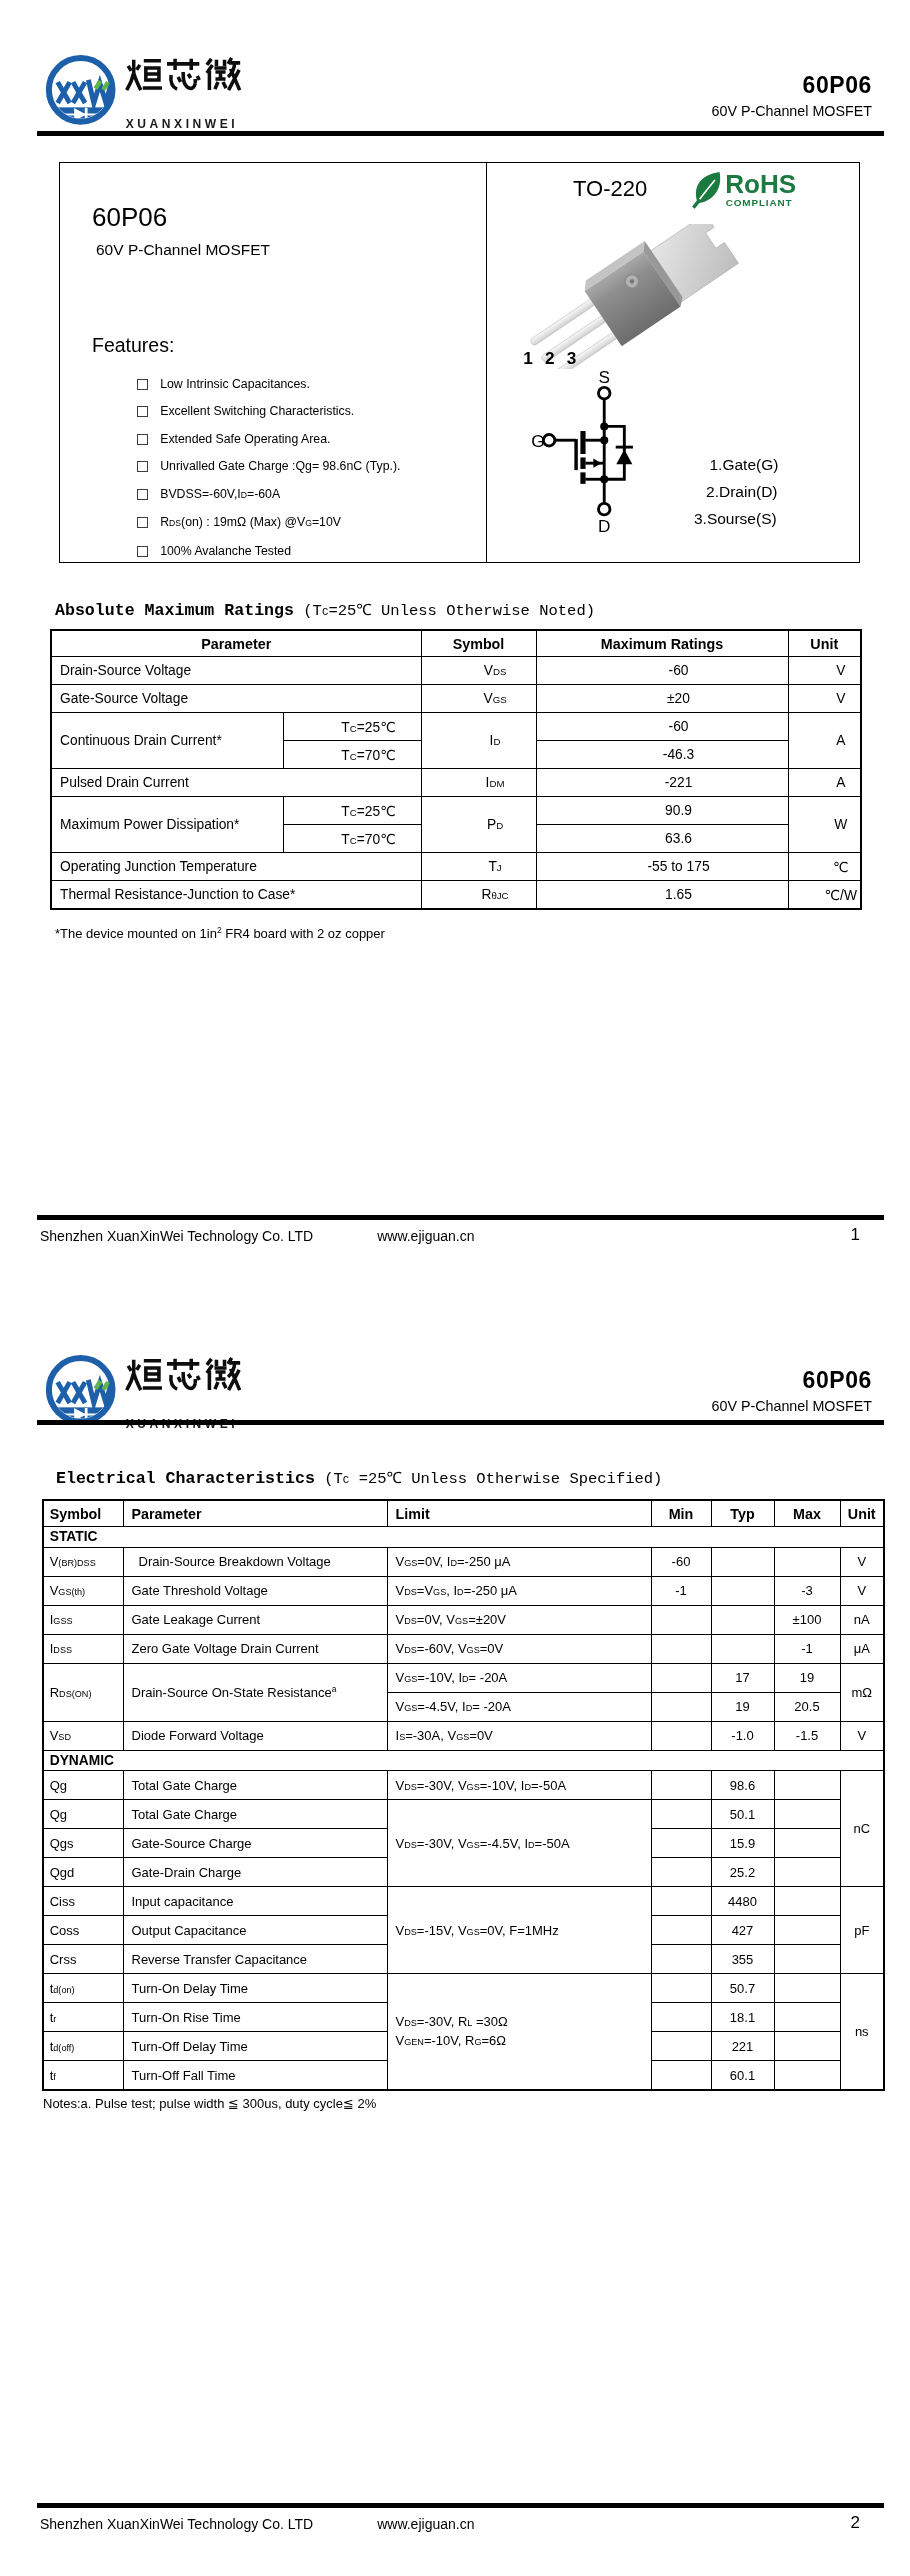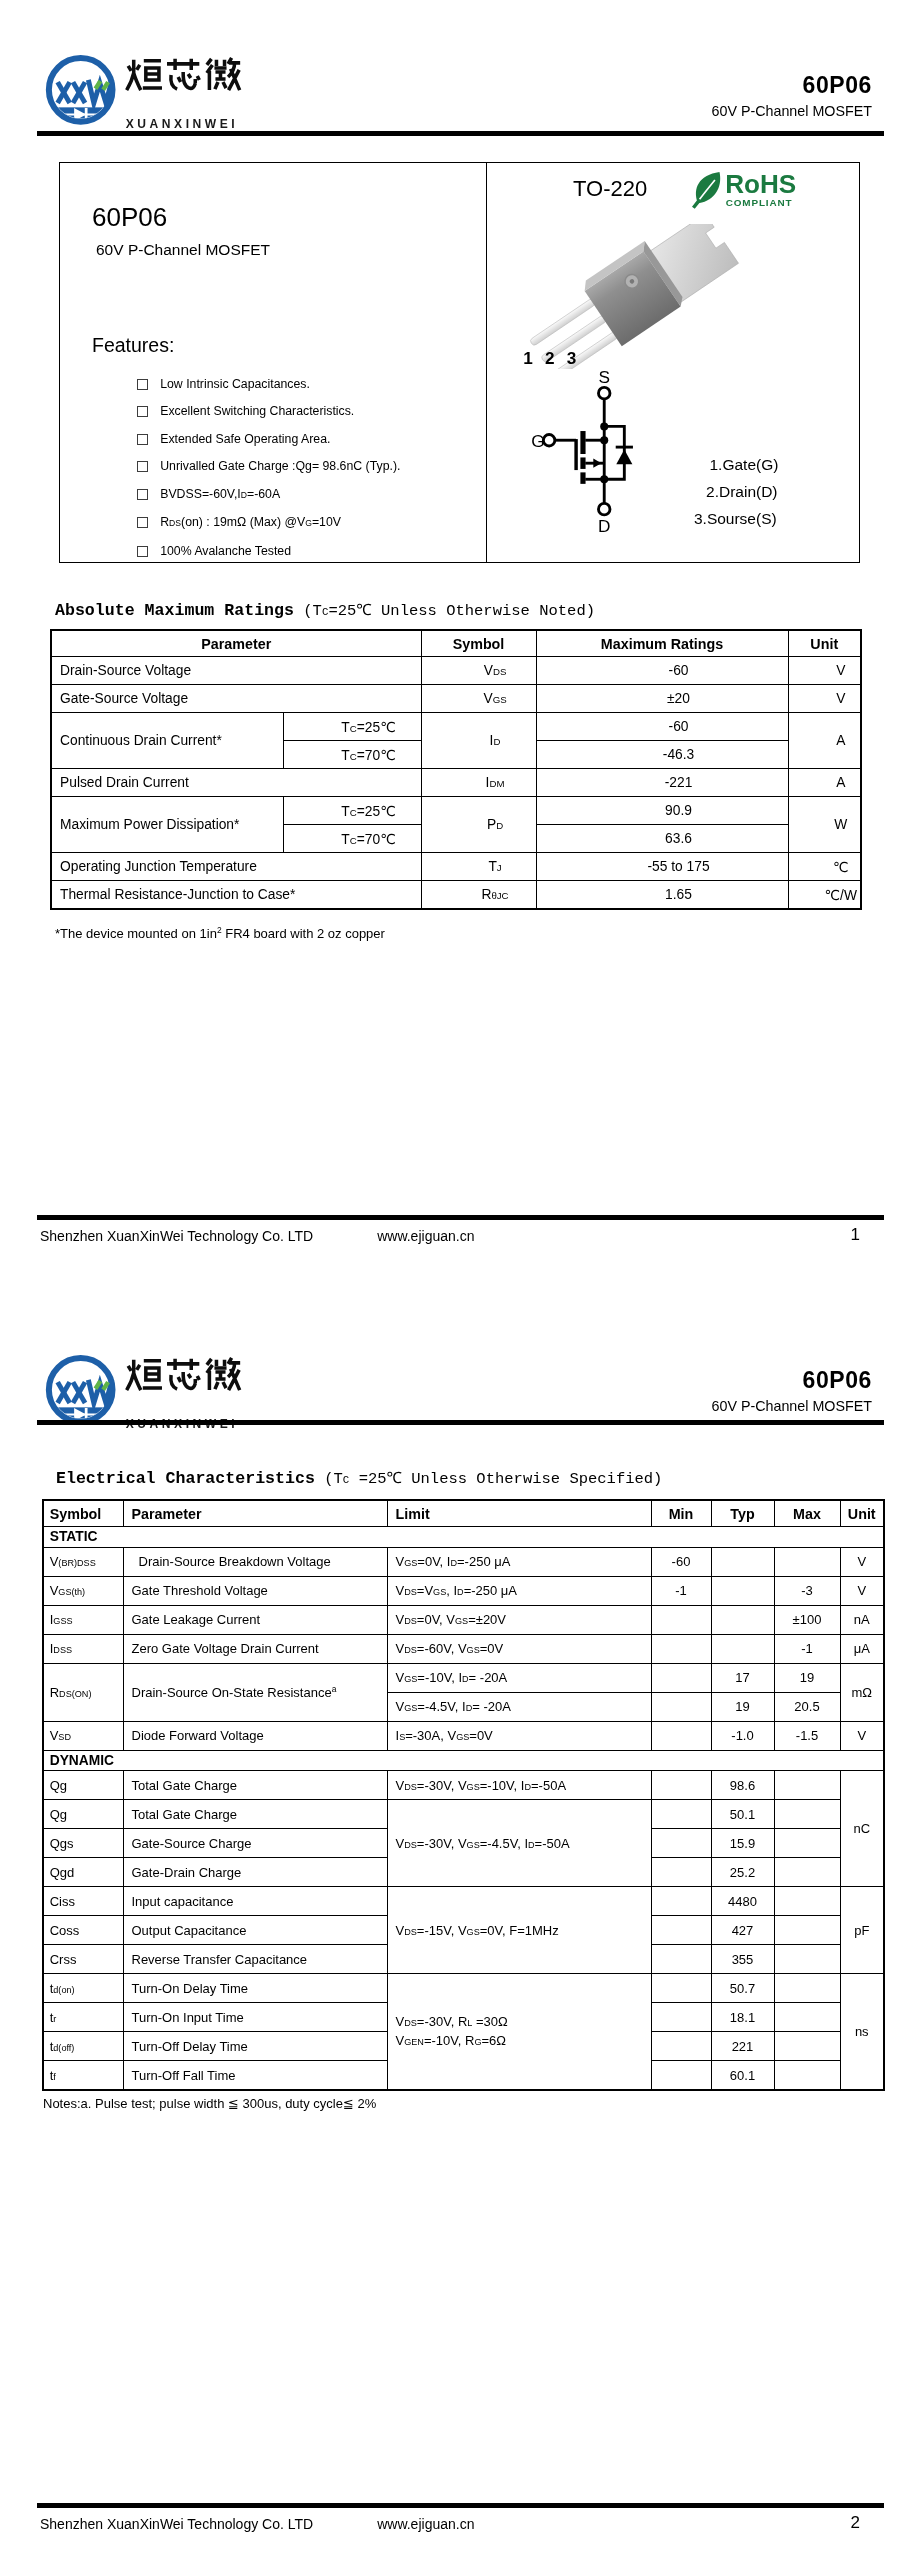--- a/index.html
+++ b/index.html
@@ -519,21 +519,21 @@
           <div>V<span class="sb">DS</span>=-30V, R<span class="sb">L</span> =30Ω</div>
           <div>V<span class="sb">GEN</span>=-10V, R<span class="sb">G</span>=6Ω</div>
         </td>
         <td></td>
         <td>50.7</td>
         <td></td>
         <td rowspan="4">ns</td>
       </tr>
       <tr>
         <td class="tl2">t<span class="sb">r</span></td>
-        <td class="tl">Turn-On Input Time</td>
+        <td class="tl">Turn-On Rise Time</td>
         <td></td>
         <td>18.1</td>
         <td></td>
       </tr>
       <tr>
         <td class="tl2">t<span class="sb">d(off)</span></td>
         <td class="tl">Turn-Off Delay Time</td>
         <td></td>
         <td>221</td>
         <td></td>

